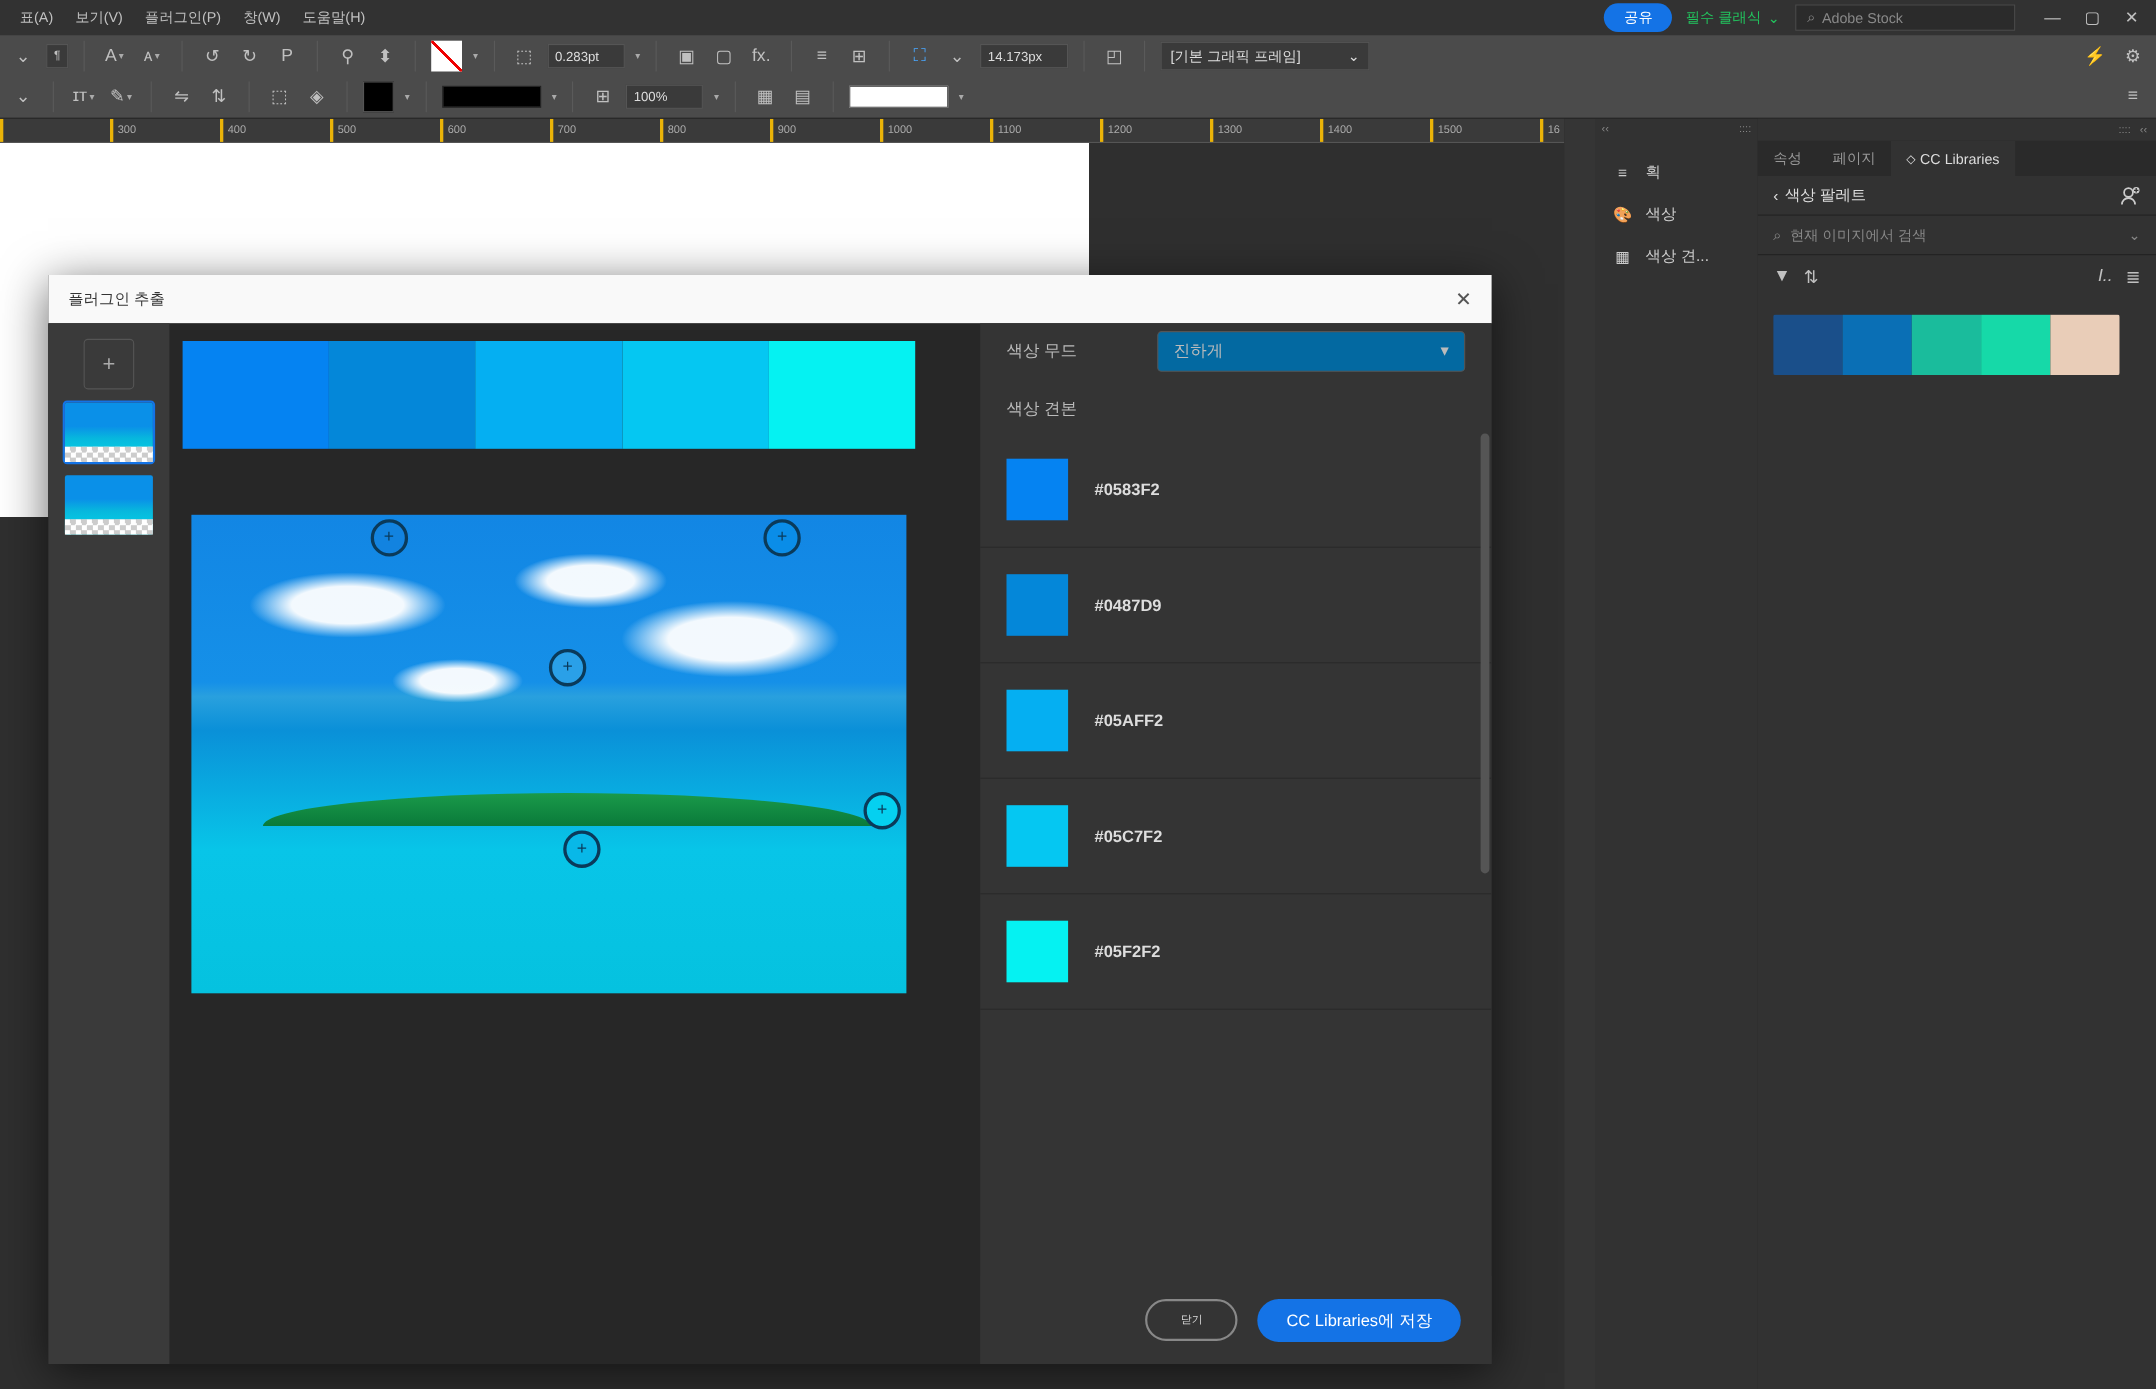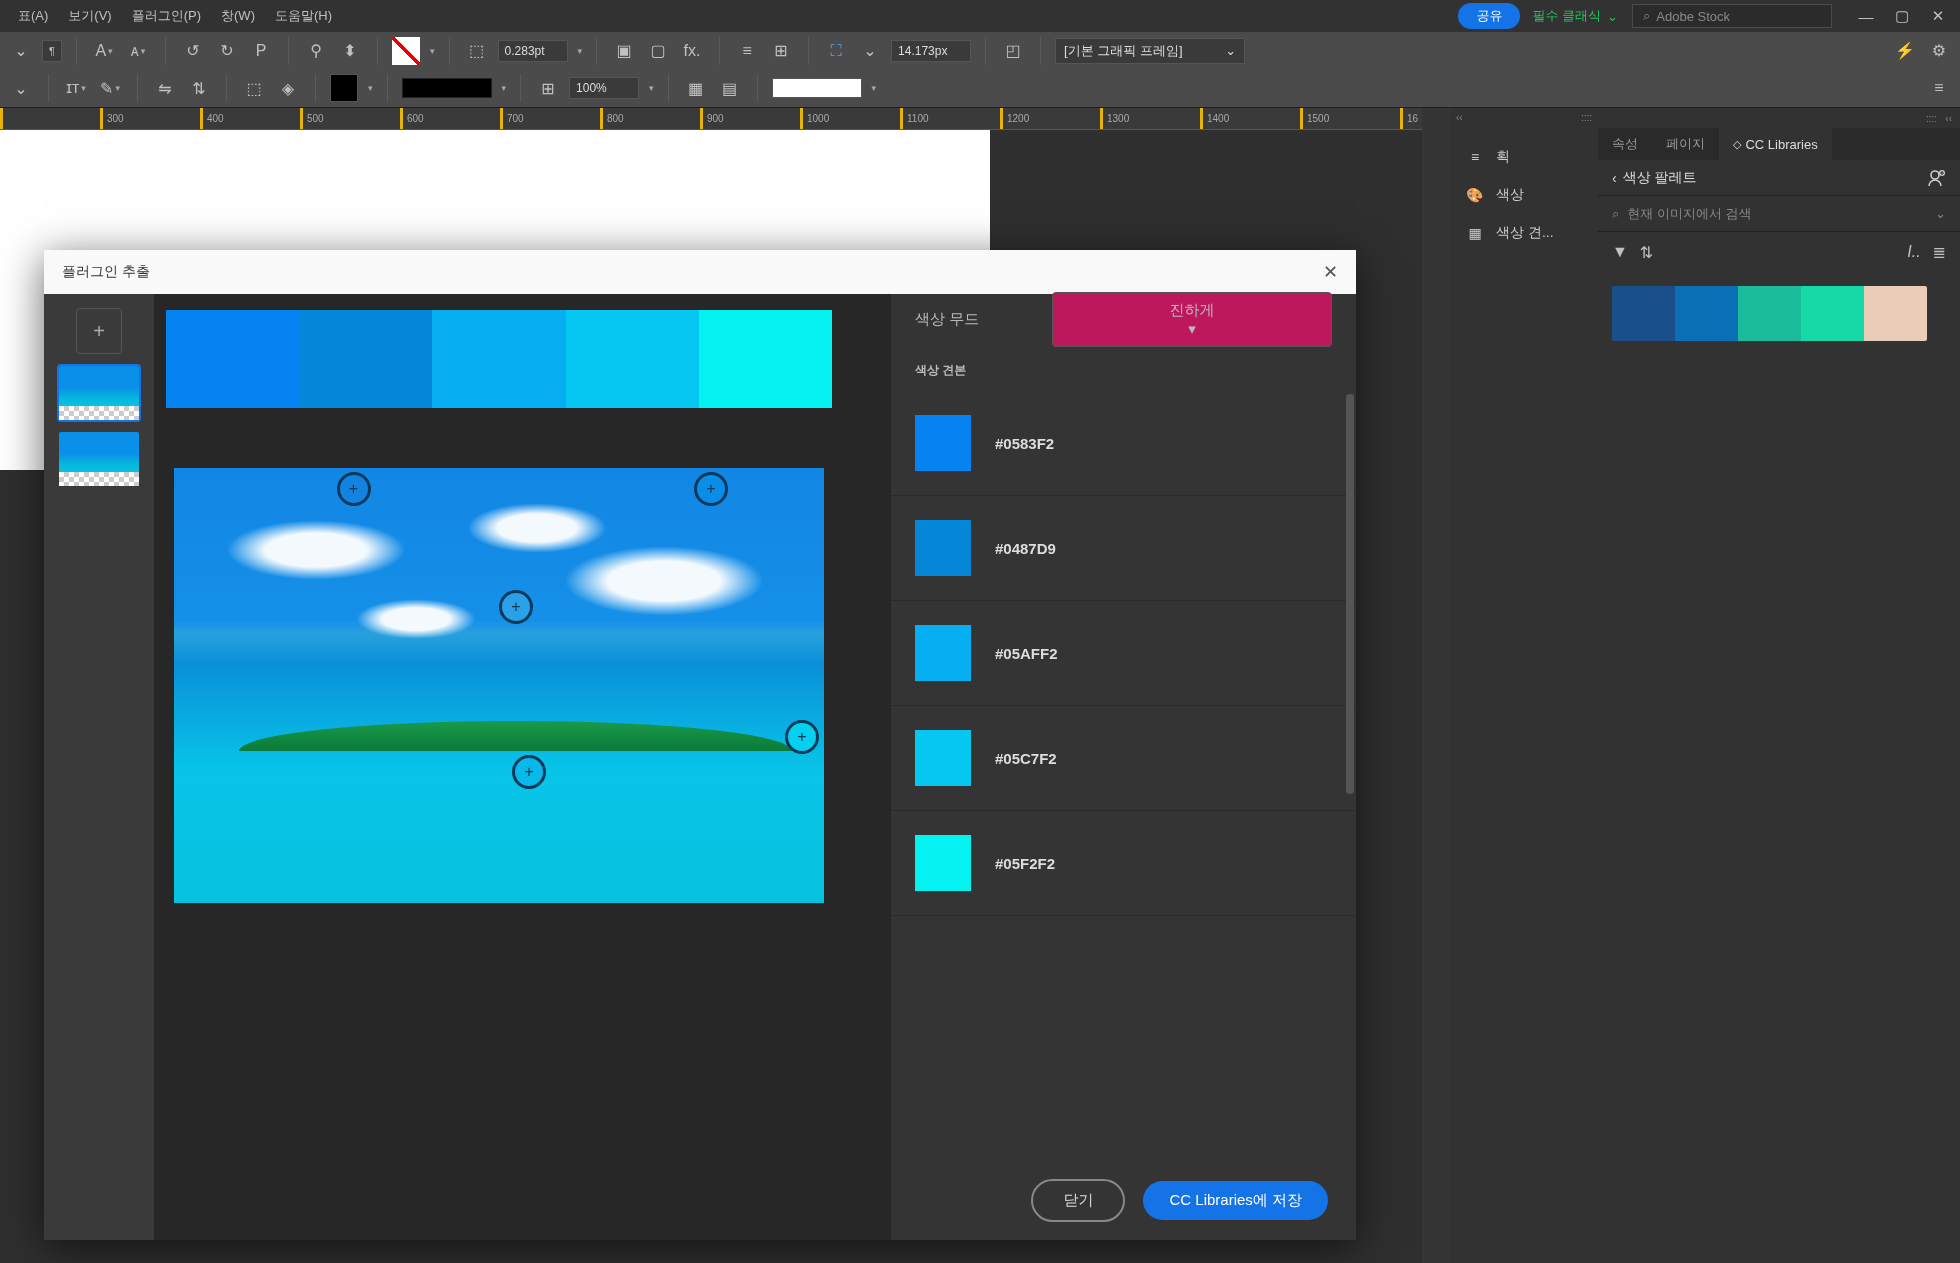--- a/index.html
+++ b/index.html
@@ -81,31 +81,31 @@
 .preview-col { flex: 1; padding: 16px 12px; display: flex; flex-direction: column; gap: 60px; }
 .theme-strip { display: flex; height: 98px; width: 666px; }
 .theme-strip span { flex: 1; }
 .img-preview { width: 650px; height: 435px; position: relative; margin-left: 8px; background: linear-gradient(180deg, #1286e4 0%, #1590e8 35%, #29a0de 38%, #0a90d8 45%, #08c5e8 70%, #05c2df 100%); overflow: hidden; }
 .cloud { position: absolute; background: radial-gradient(ellipse, rgba(255,255,255,0.95) 40%, rgba(255,255,255,0) 70%); border-radius: 50%; }
 .island { position: absolute; bottom: 35%; left: 10%; right: 5%; height: 30px; background: linear-gradient(0deg, #0a7a3a, #1a9a4a); border-radius: 50% 50% 0 0 / 100% 100% 0 0; }
 .picker-dot { position: absolute; width: 34px; height: 34px; border-radius: 50%; border: 3px solid #0a3a5a; display: flex; align-items: center; justify-content: center; font-size: 16px; color: #0a3a5a; }
 
 .swatch-col { width: 465px; background: #343434; display: flex; flex-direction: column; }
 .mood-row { height: 50px; display: flex; align-items: center; justify-content: space-between; padding: 0 24px; font-size: 15px; color: #bbb; }
-.mood-select { background: #be185d; border: 1px solid #555; padding: 8px 14px; width: 280px; display: flex; justify-content: space-between; align-items: center; border-radius: 4px; flex-direction: column; }
-.swatch-header { padding: 18px 24px 12px; font-size: 12px; color: #bbb; font-weight: bold; }
+.mood-select { background: #0369a1; border: 1px solid #555; padding: 8px 14px; width: 280px; display: flex; justify-content: space-between; align-items: center; border-radius: 4px; }
+.swatch-header { padding: 18px 24px 12px; font-size: 15px; color: #bbb; font-weight: normal; }
 .swatch-list { flex: 1; overflow-y: auto; }
 .swatch-row { display: flex; align-items: center; gap: 24px; padding: 24px 24px; border-bottom: 1px solid #2a2a2a; }
 .swatch-box { width: 56px; height: 56px; }
 .swatch-hex { font-size: 15px; color: #ddd; font-weight: 600; }
 .scroll-track { position: absolute; right: 0; top: 50px; width: 10px; height: 680px; }
 .scroll-thumb { width: 8px; height: 400px; background: #555; border-radius: 4px; margin-top: 50px; }
 
 .modal-footer { height: 80px; background: #343434; display: flex; align-items: center; justify-content: flex-end; gap: 18px; padding: 0 28px; }
-.btn-outline { padding: 10px 30px; border: 2px solid #888; border-radius: 22px; color: #ddd; font-size: 15px; background: transparent; cursor: pointer; }
+.btn-outline { padding: 10px 30px; border: 2px solid #888; border-radius: 22px; color: #ddd; font-size: 10px; background: transparent; cursor: pointer; }
 .btn-primary { padding: 10px 26px; background: #1473e6; border: none; border-radius: 22px; color: #fff; font-size: 15px; cursor: pointer; }
 
 svg { display: block; }
 </style>
 </head>
 <body>
 
 <div class="menubar">
   <span class="menu-item">표(A)</span>
   <span class="menu-item">보기(V)</span>

